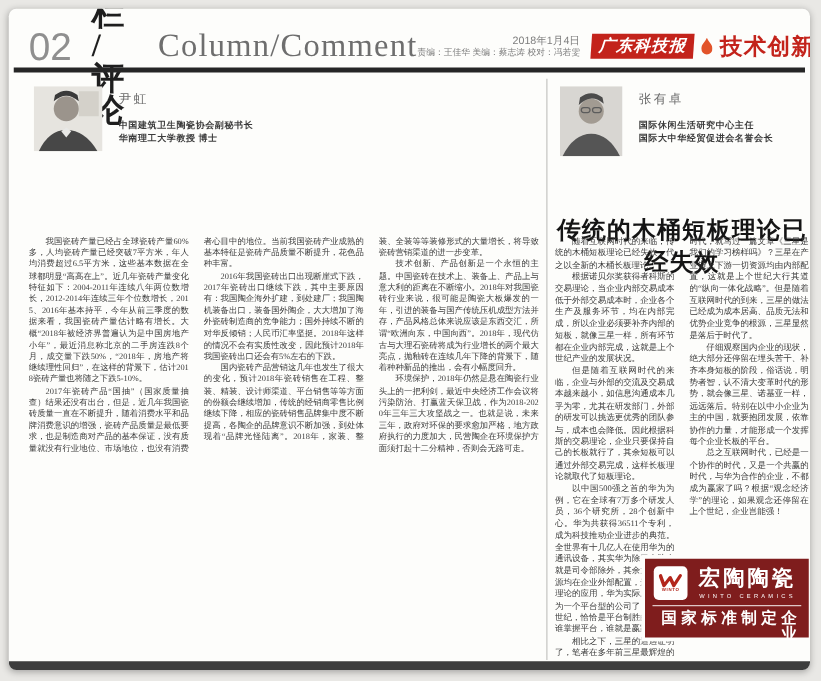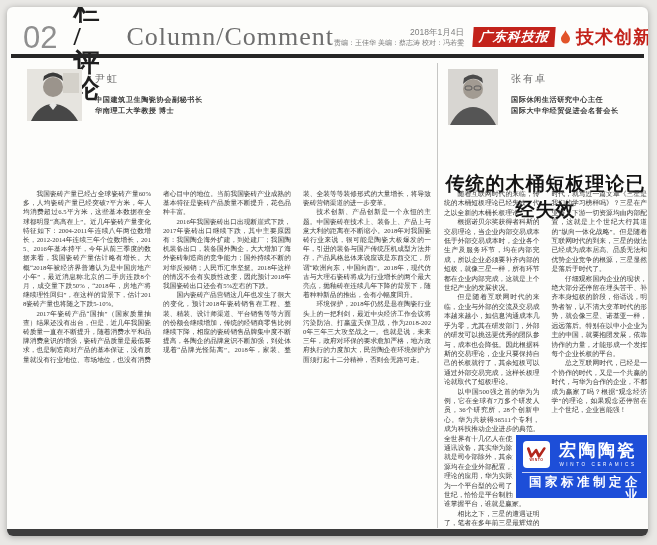--- a/index.html
+++ b/index.html
@@ -44,21 +44,21 @@
     color:#c3231b;font-size:18px;font-weight:bold;letter-spacing:1px;
     line-height:1;white-space:nowrap;
   }
   .rule-top{position:absolute;left:4px;right:4px;top:47px;height:3.5px;background:#262626;}
   .rule-bottom{position:absolute;left:0;right:0;bottom:0;height:7px;background:#3d3d3d;}
   .divider-v{position:absolute;left:430px;top:56px;bottom:8px;width:1px;background:#c6c6c4;}
 
   
   .article{position:absolute;top:56px;}
   .article.left{left:16px;width:408px;bottom:24px;}
-  .article.right{left:437px;width:203px;bottom:24px;}
+  .article.right{left:437px;width:203px;bottom:12px;}
 
   .author{position:absolute;top:6px;left:4px;display:flex;}
   .photo{flex:0 0 auto;display:block;}
   .author-info{margin-left:13px;padding-top:3px;}
   .author-name{font-size:10px;color:#6a6a6a;letter-spacing:2px;margin-bottom:9px;}
   .author-title{font-size:7.2px;font-weight:bold;color:#3c3c3c;line-height:1.55;letter-spacing:.5px;}
 
   .headline{position:absolute;left:0;right:0;text-align:center;color:#141414;font-weight:bold;}
   .article.left  .headline{top:82px;font-size:26px;letter-spacing:2px;}
   .article.right .headline{top:92px;font-size:19px;letter-spacing:1px;}
@@ -69,21 +69,21 @@
     overflow:hidden;
     color:#3a3a3a;text-align:justify;word-break:break-all;
   }
   .article.left  .body-text{height:184px;column-count:3;font-size:6.7px;line-height:9.2px;}
   .article.right .body-text{height:346px;column-count:2;font-size:6.8px;line-height:9.4px;}
   .para{margin:0;text-indent:2em;}
 
   
   .ad{
     position:absolute;right:0;bottom:14px;width:131px;height:63px;
-    background:#1d4ed8;color:#fff;z-index:5;
+    background:#7f1d1d;color:#fff;z-index:5;
     box-shadow:0 0 0 3px #fdfdfb;
     display:flex;flex-direction:column;
   }
   .ad-top{display:flex;align-items:center;padding:6px 7px 2px 7px;gap:6px;}
   .ad-mark{
     width:27px;height:27px;background:#fff;border-radius:4px;flex:0 0 auto;
     display:flex;flex-direction:column;align-items:center;justify-content:center;
   }
   .ad-mark-winto{
     font-family:"Liberation Sans","DejaVu Sans",sans-serif;

